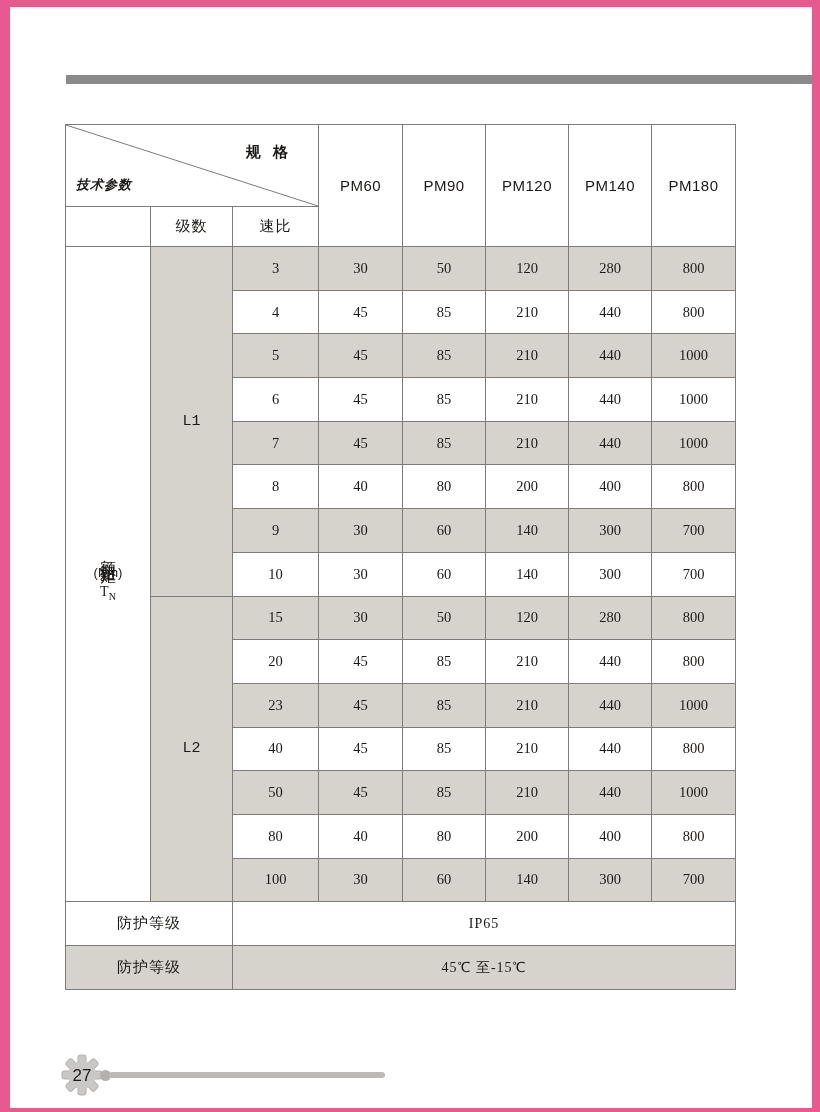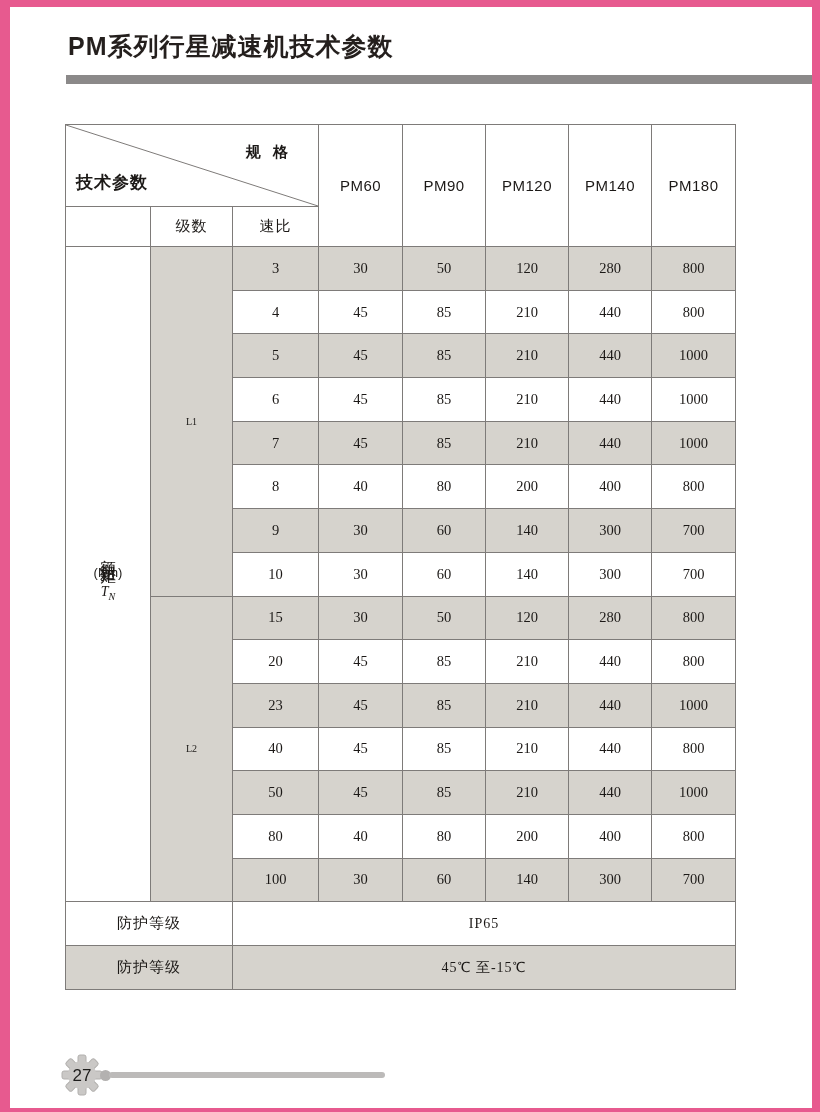--- a/index.html
+++ b/index.html
@@ -44,34 +44,34 @@
   .sub-head { font-size:15px; font-weight:bold; letter-spacing:1px;margin-left:6px; }
 
   .diag-cell { position:relative; }
   .diag-cell svg { position:absolute; inset:0; width:100%; height:100%; display:block; }
   .corner-top {
     position:absolute; top:18px; right:26px;
     font-size:15px; font-weight:bold; letter-spacing:4px;
   }
   .corner-bottom {
     position:absolute; left:10px; bottom:12px;
-    font-size:17px; font-weight:bold; letter-spacing:1px;
+    font-size:13px; font-weight:bold; letter-spacing:1px;font-style:italic;
   }
 
   .torque-cell { background:#ffffff !important; }
   .torque-inner { display:flex; flex-direction:column; align-items:center; justify-content:center; gap:2px; }
   .torque-text {
     writing-mode:vertical-rl; text-orientation:upright;
     font-size:16px; letter-spacing:3px; line-height:1;
   }
   .torque-unit { font-size:13px; margin-top:4px; }
-  .torque-symbol { font-family:"Liberation Serif", serif; font-style:italic; font-size:14px; margin-top:2px; }
+  .torque-symbol { font-family:"Liberation Serif", serif; font-size:14px; margin-top:2px; }
   .torque-symbol sub { font-size:10px; }
 
-  .stage-cell { background:#d6d3cd !important; font-family:Liberation Serif, serif; font-size:10px; }
+  .stage-cell { background:#d6d3cd !important; font-family:Liberation Mono, monospace; font-size:15px; }
   .ratio-cell, .value-cell { font-family:"Liberation Serif", serif; font-size:14.5px; }
   tr.shaded-row .ratio-cell, tr.shaded-row .value-cell { background:#d6d3cd; }
 
   .flabel { font-size:15px; font-weight:bold; letter-spacing:1px; }
   .fvalue { font-family:"Liberation Serif", serif; font-size:14px; letter-spacing:1px; }
   tr.shaded-footer td { background:#d6d3cd; }
 
   
   .gear-badge { position:absolute; left:61px; top:1054px; }
   .page-dot {
@@ -85,21 +85,20 @@
 </style>
 </head>
 <body>
 
 <div class="page">
   <div class="edge edge-top"></div>
   <div class="edge edge-left"></div>
   <div class="edge edge-right"></div>
   <div class="edge edge-bottom"></div>
 
-  <div class="title">PM系列行星减速机技术参数</div>
   <div class="title-bar"></div>
 
   <div class="spec-table-wrap">
     <table class="spec">
       <colgroup>
         <col style="width:85px">
           <col style="width:82px">
           <col style="width:86px">
         <col style="width:84px">
           <col style="width:83px">

